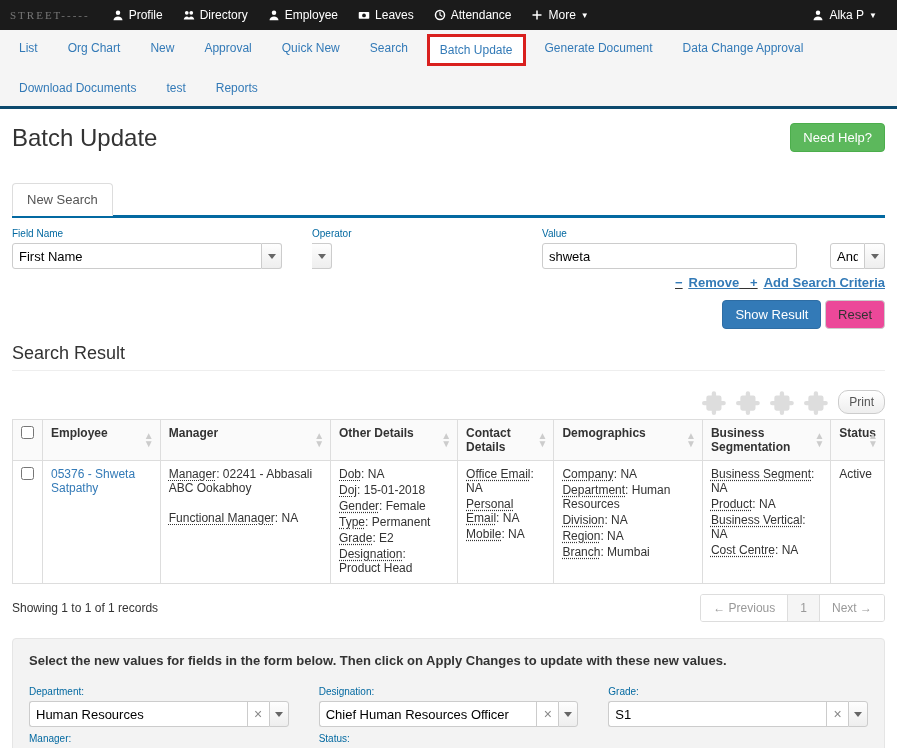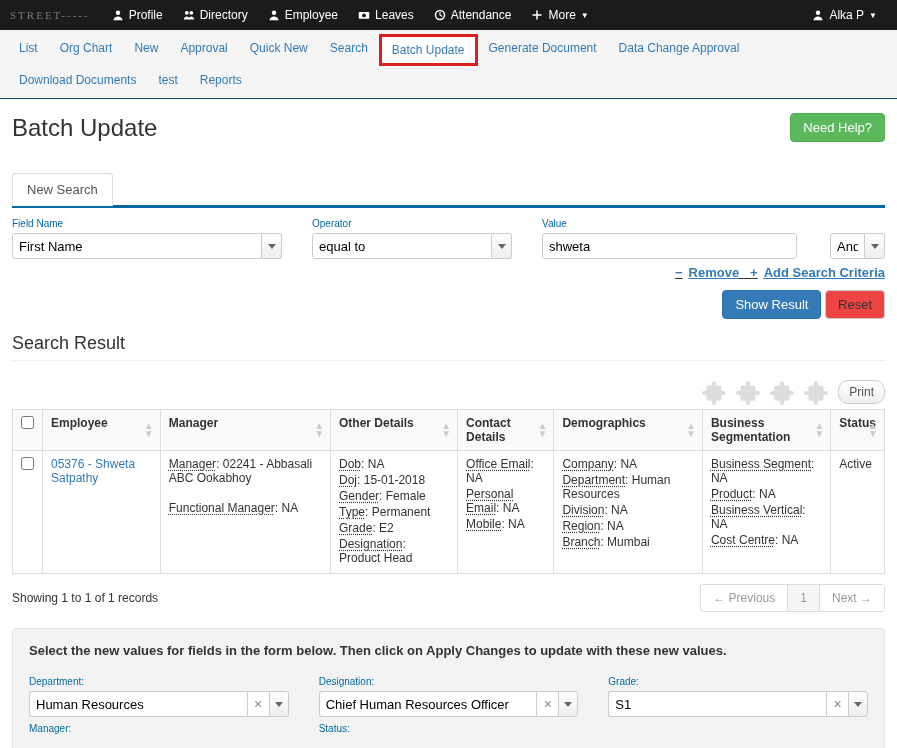--- a/index.html
+++ b/index.html
@@ -6,21 +6,21 @@
 body { font-family: "Helvetica Neue", Helvetica, Arial, sans-serif; font-size: 13px; color: #333; background: #fff; }
 
 
 .top-nav { background: #1b1b1b; color: #fff; height: 30px; display: flex; align-items: center; padding: 0 10px; font-size: 12px; }
 .top-nav .logo { font-family: Georgia, serif; letter-spacing: 2px; font-size: 11px; color: #777; margin-right: 12px; text-transform: uppercase; }
 .top-nav .nav-item { color: #fff; margin: 0 10px; cursor: pointer; display: flex; align-items: center; gap: 5px; }
 .top-nav .spacer { flex: 1; }
 .top-nav .nav-icon { width: 12px; height: 12px; display: inline-block; }
 
 
-.sub-nav { background: #f5f5f5; border-bottom: 1px solid #0c4a6e; padding: 4px 8px; display: flex; gap: 0; flex-wrap: wrap; }
+.sub-nav { background: #f5f5f5; border-bottom: 3px solid #0c4a6e; padding: 4px 8px; display: flex; gap: 8px; flex-wrap: wrap; }
 .sub-nav a { color: #337ab7; font-size: 12px; padding: 6px 10px; text-decoration: none; cursor: pointer; border: 1px solid transparent; }
 .sub-nav a.highlighted { border: 3px solid #d9201e; background: #fff; }
 
 
 .page { padding: 8px 12px 20px 12px; }
 .page-header-row { display: flex; justify-content: space-between; align-items: center; margin: 6px 0 30px 0; }
 .page-title { font-size: 24px; font-weight: 500; color: #333; }
 .need-help-btn { background: #5cb85c; border: 1px solid #4cae4c; color: #fff; padding: 6px 12px; border-radius: 4px; font-size: 13px; cursor: pointer; }
 
 
@@ -43,21 +43,21 @@
 .logic-col { margin-left: auto; }
 
 .criteria-links { text-align: right; margin: 6px 0 10px 0; font-size: 13px; text-decoration: underline; }
 .criteria-links a { color: #337ab7; text-decoration: underline; cursor: pointer; margin-left: 6px; font-weight: bold; }
 .criteria-links .minus { font-weight: bold; color: #337ab7; }
 .criteria-links .plus  { font-weight: bold; color: #337ab7; }
 
 .action-row { text-align: right; margin-bottom: 14px; }
 .btn { display: inline-block; padding: 6px 12px; border-radius: 4px; font-size: 13px; cursor: pointer; border: 1px solid transparent; }
 .btn-primary { background: #337ab7; border-color: #2e6da4; color: #fff; }
-.btn-default { background: #ef4444; border-color: #ccc; color: #333; }
+.btn-default { background: #ec4899; border-color: #ccc; color: #333; }
 
 .section-title { font-size: 18px; font-weight: 400; margin: 8px 0 6px 0; color: #333; }
 hr.sep { border: none; border-top: 1px solid #eee; margin-bottom: 18px; }
 
 .puzzle-row { display: flex; justify-content: flex-end; align-items: center; gap: 8px; margin-bottom: 4px; }
 .puzzle { width: 26px; height: 26px; color: #ddd; }
 .print-btn { background: linear-gradient(#fff,#eee); border: 1px solid #ccc; border-radius: 10px; padding: 4px 10px; font-size: 12px; color: #555; cursor: pointer; }
 
 
 table.grid { width: 100%; border-collapse: collapse; font-size: 12px; }
@@ -179,21 +179,20 @@
     <div class="search-col" style="width:270px;">
       <span class="label">Field Name</span>
       <div class="combo">
         <input type="text" readonly="" style="width: 250px;" value="First Name">
         <span class="caret-btn"></span>
       </div>
     </div>
     <div class="search-col" style="width:200px;">
       <span class="label">Operator</span>
       <div class="combo">
-        <input type="text" readonly="" style="width: 180px;" value="equal to">
         <span class="caret-btn"></span>
       </div>
     </div>
     <div class="search-col" style="width:255px;">
       <span class="label">Value</span>
       <input class="value-input" type="text" style="width: 255px;" value="shweta">
     </div>
     <div class="search-col logic-col" style="width:55px;">
       <span class="label">&nbsp;</span>
       <div class="combo">

